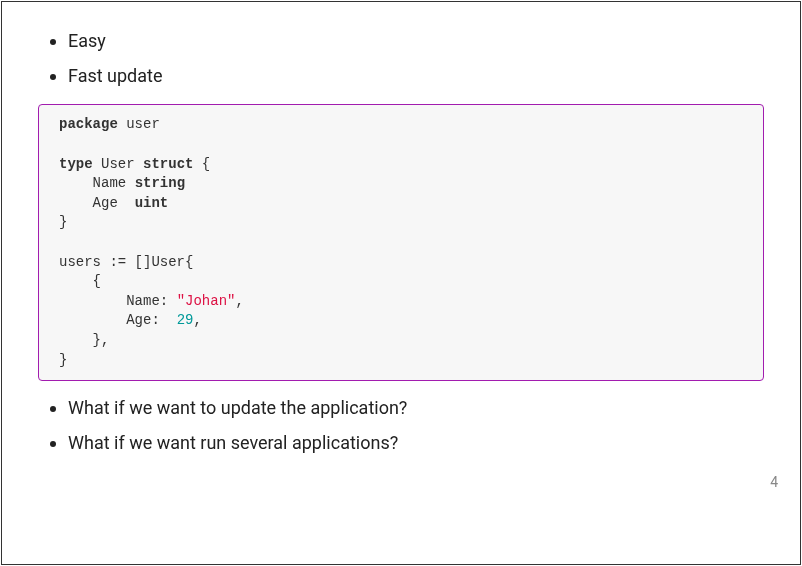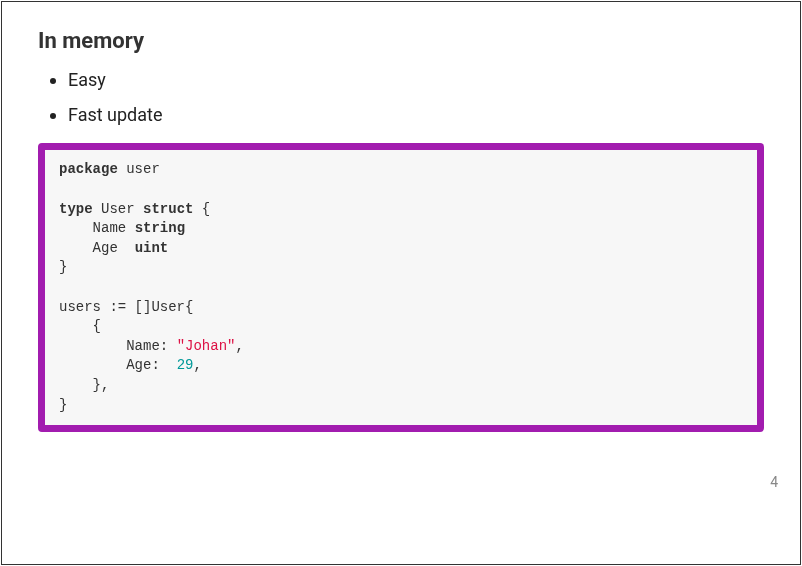--- a/index.html
+++ b/index.html
@@ -39,23 +39,23 @@
       color: #222;
       margin-bottom: 10px;
       line-height: 1.4;
     }
     ul.bullets.bottom {
       margin-top: 14px;
       margin-bottom: 0;
     }
     .code-block {
       background: #f7f7f7;
-      border: 7px solid #a21caf;
+      border: 1px solid #a21caf;
       border-radius: 4px;
-      padding: 10px 14px;
+      padding: 10px 20px;
       font-family: "SFMono-Regular", Consolas, "Liberation Mono", Menlo, monospace;
       font-size: 14px;
       line-height: 1.4;
       color: #333;
       white-space: pre;
       margin-bottom: 4px;
     }
     .kw { font-weight: 700; color: #333; }
     .str { color: #d14; }
     .num { color: #009999; }
@@ -64,36 +64,39 @@
       right: 22px;
       bottom: 74px;
       font-size: 14px;
       color: #888;
     }
   </style>
 </head>
 <body>
 
 <div class="slide">
-  <h1 class="title">In memory</h1>
 
   <ul class="bullets">
     <li>Easy</li>
     <li>Fast update</li>
   </ul>
 
   <div class="code-block"><span class="kw">package</span> <span>user</span>
 
 <span class="kw">type</span> <span>User</span> <span class="kw">struct</span><span> {</span>
     <span>Name</span> <span class="kw">string</span>
     <span>Age</span>  <span class="kw">uint</span>
 <span>}</span>
 
 <span>users := []User{</span>
 <span>    {</span>
 <span>        Name: </span><span class="str">"Johan"</span><span>,</span>
 <span>        Age:  </span><span class="num">29</span><span>,</span>
 <span>    },</span>
 <span>}</span></div>
 
+  <ul class="bullets bottom">
+    <li>What if we want to update the application?</li>
+    <li>What if we want run several applications?</li>
+  </ul>
 
   <div class="page-num">4</div>
 </div>
 
 </body></html>

